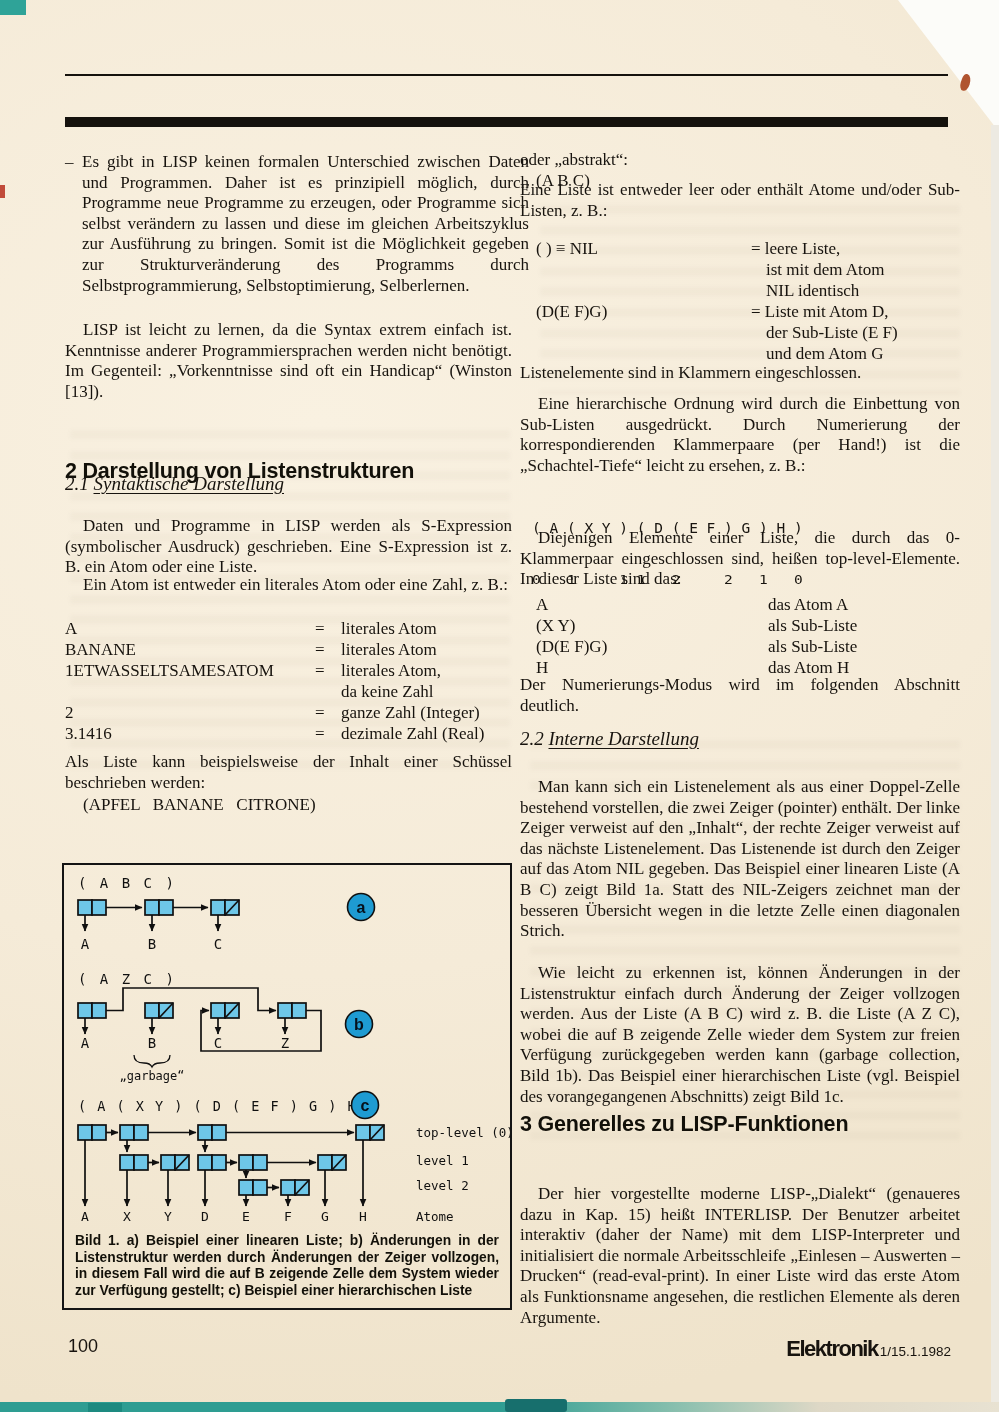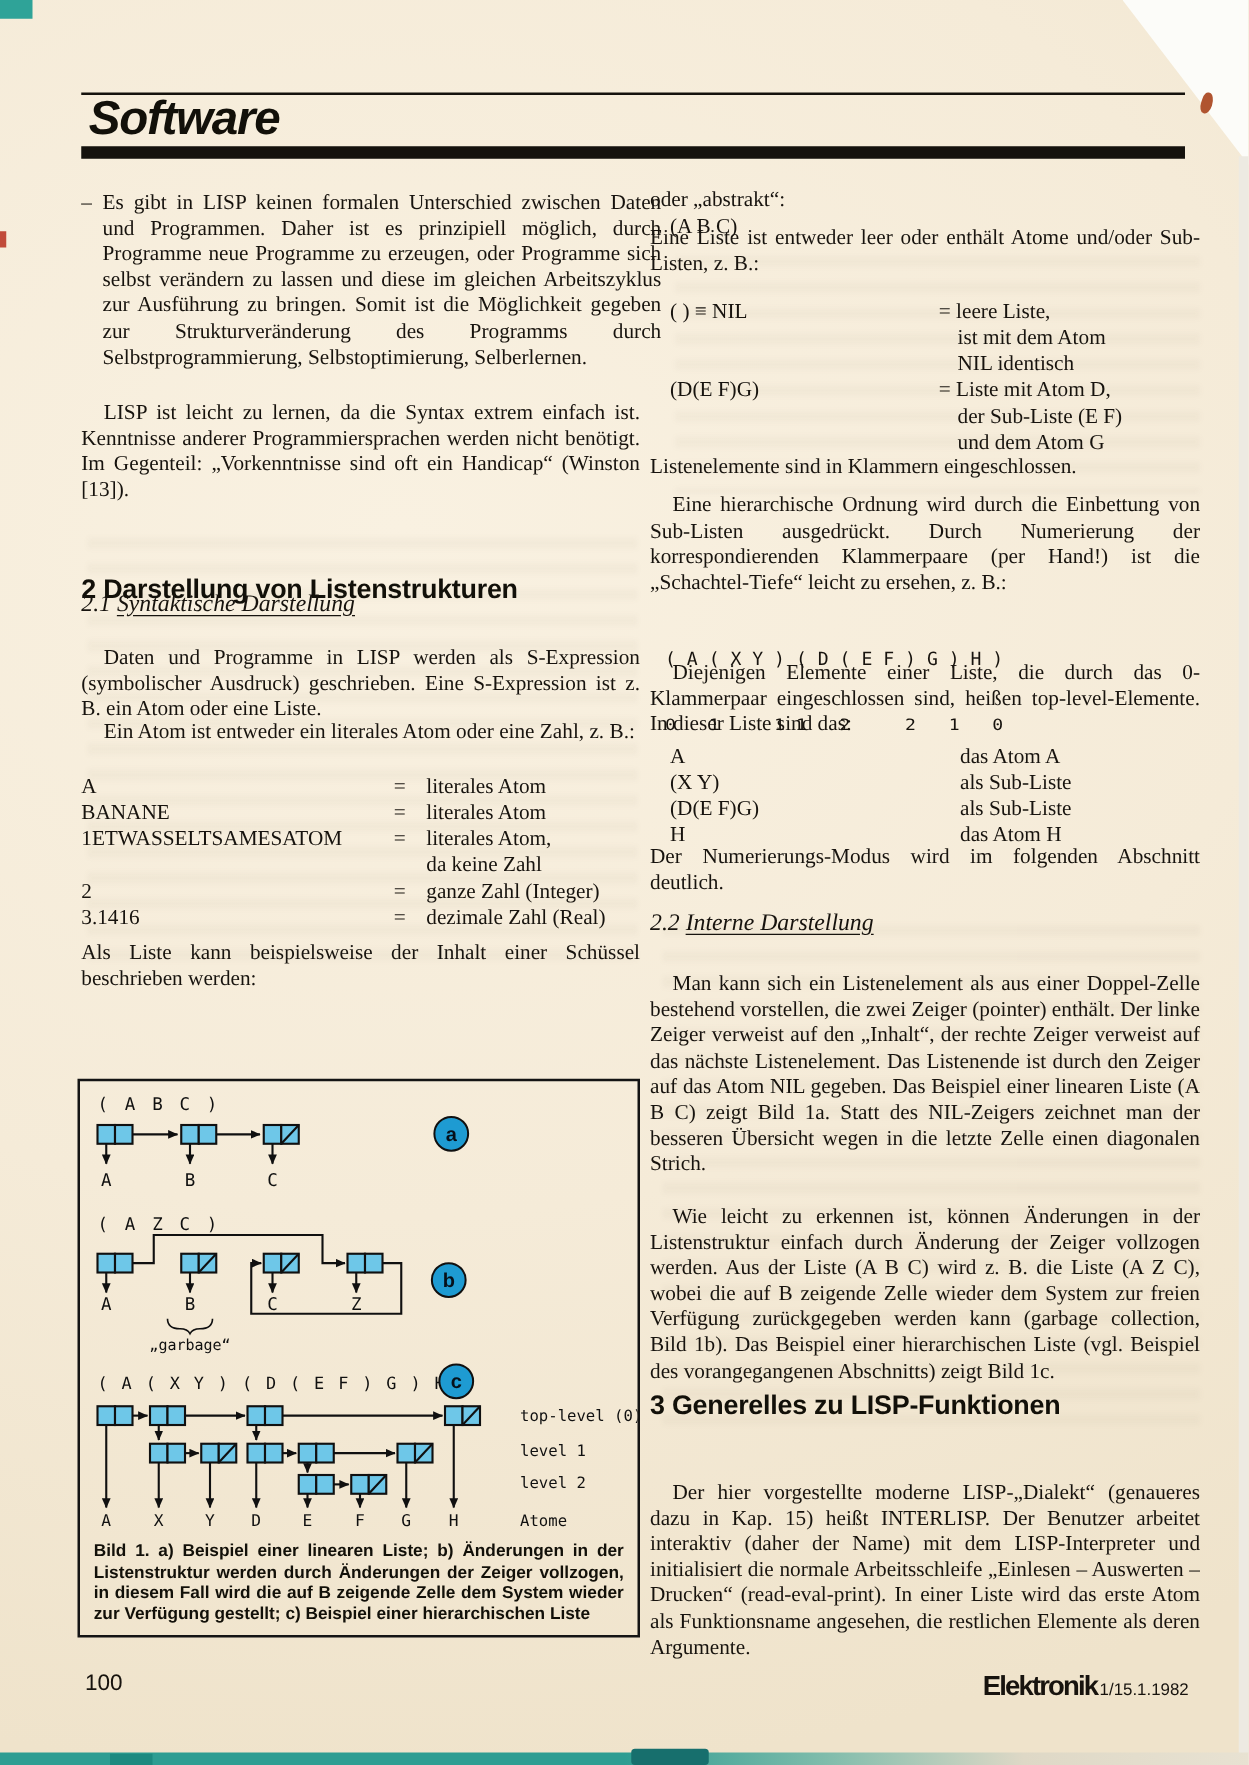--- a/index.html
+++ b/index.html
@@ -71,21 +71,20 @@
 </head>
 <body>
 
 <div class="page">
 
   <div class="ghost" style="left:540px;top:205px;width:420px;height:190px;"></div>
   <div class="ghost" style="left:70px;top:430px;width:440px;height:350px;"></div>
   <div class="ghost" style="left:530px;top:740px;width:430px;height:400px;"></div>
 
   <div class="rule-thin"></div>
-  <div class="section-title">Software</div>
   <div class="rule-thick"></div>
 
   <div class="p bullet" style="left:65px;top:152px;width:447px;">
     <span class="dash">–</span>
     <span>Es gibt in LISP keinen formalen Unterschied zwischen Daten und Programmen. Daher ist es prinzipiell möglich, durch Programme neue Programme zu erzeugen, oder Programme sich selbst verändern zu lassen und diese im gleichen Arbeitszyklus zur Ausführung zu bringen. Somit ist die Möglichkeit gegeben zur Strukturveränderung des Programms durch Selbstprogrammierung, Selbstoptimierung, Selberlernen.</span>
   </div>
 
   <div class="p indent" style="left:65px;top:320px;width:447px;">LISP ist leicht zu lernen, da die Syntax extrem einfach ist. Kenntnisse anderer Programmiersprachen werden nicht benötigt. Im Gegenteil: „Vorkenntnisse sind oft ein Handicap“ (Winston [13]).</div>
 
   <div class="h-sans" style="left:65px;top:431px;">2 Darstellung von Listenstrukturen</div>
@@ -111,20 +110,21 @@
 da keine Zahl</div>
     <div class="c">2</div>
     <div class="c">=</div>
     <div class="c">ganze Zahl (Integer)</div>
     <div class="c">3.1416</div>
     <div class="c">=</div>
     <div class="c">dezimale Zahl (Real)</div>
   </div>
 
   <div class="p" style="left:65px;top:752px;width:447px;">Als Liste kann beispielsweise der Inhalt einer Schüssel beschrieben werden:</div>
+  <div class="p pre" style="left:83px;top:795px;width:430px;">(APFEL   BANANE   CITRONE)</div>
 
   <div class="figure">
     <svg width="446" height="366" viewBox="0 0 446 366">
       <defs>
         <marker id="ah" markerWidth="9" markerHeight="8" refX="7.5" refY="3.5" orient="auto" markerUnits="userSpaceOnUse">
           <path d="M0,0 L8,3.5 L0,7 Z" fill="#101010"></path>
         </marker>
       </defs>
 
       <text class="svgtxt" x="14" y="21" font-size="14" letter-spacing="2.5">( A B C )</text>

